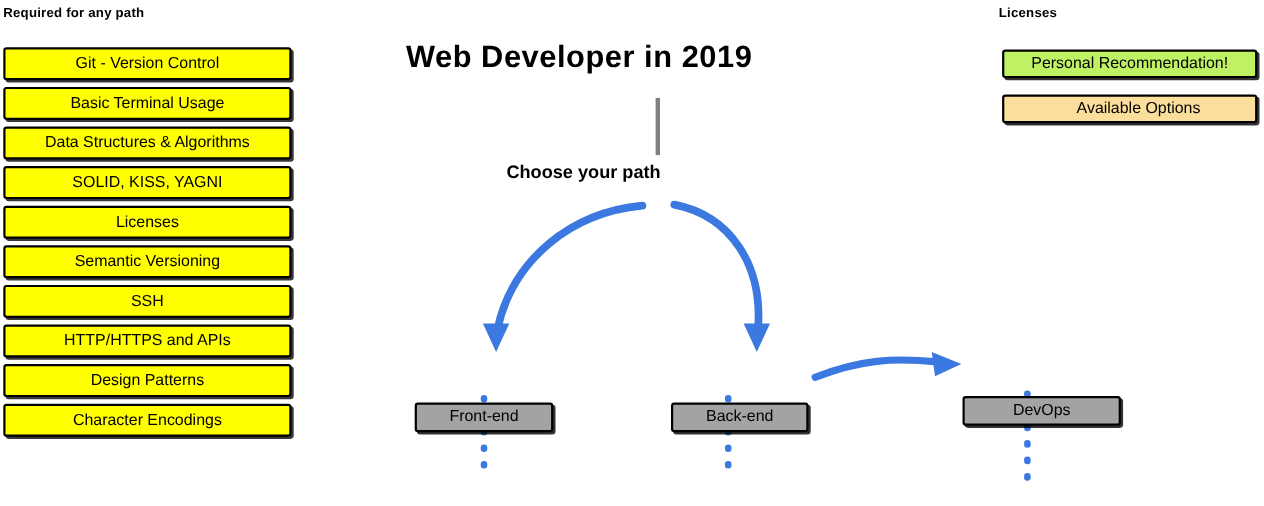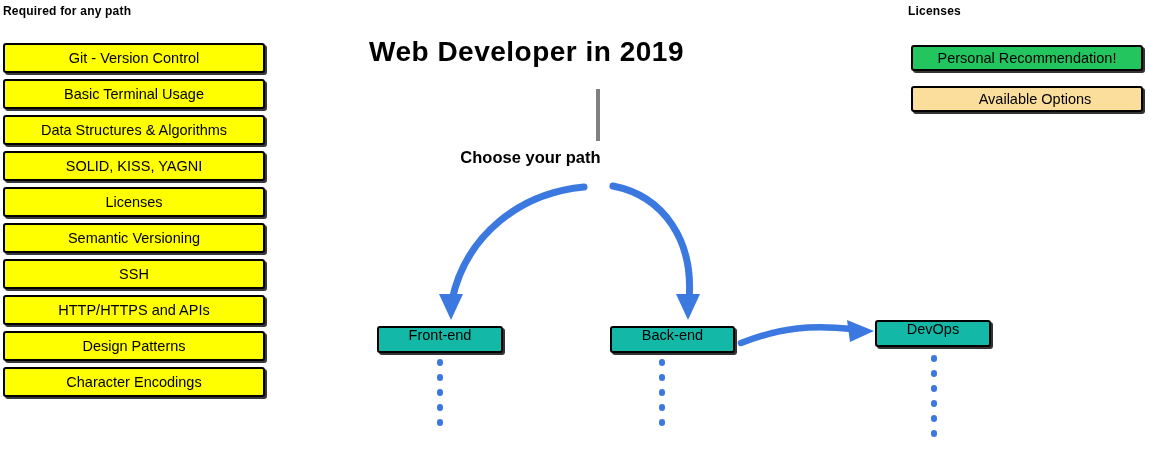--- a/index.html
+++ b/index.html
@@ -87,56 +87,58 @@
     font-weight: bold;
     color: #000;
     transform: translateX(-44px);
   }
 
   
   .path-box {
     position: absolute;
     box-sizing: border-box;
     height: 27px;
-    background: #14b8a6;
+    background: #a3a3a3;
     border: 2.5px solid #000000;
     border-radius: 3px;
     display: flex;
+    align-items: center;
     justify-content: center;
     box-shadow: 2px 2px 0 rgba(0,0,0,0.8);
+    margin-top: 40px;
   }
   .path-box span {
     font-size: 14.5px;
     line-height: 1;
     color: #000;
     white-space: nowrap;
   }
   #path-box-frontend { left: 377px; top: 326px; width: 126px; }
   #path-box-backend  { left: 610px; top: 326px; width: 125px; }
-  #path-box-devops   { left: 875px; top: 320px; width: 116px; }
+  #path-box-devops   { left: 875px; top: 320px; width: 144px; }
 
   
   .legend-box {
     position: absolute;
     box-sizing: border-box;
     height: 26px;
     border: 2.5px solid #000000;
     border-radius: 3px;
     display: flex;
     align-items: center;
     justify-content: center;
     box-shadow: 2px 2px 0 rgba(0,0,0,0.8);
   }
   .legend-box span {
     font-size: 14.5px;
     line-height: 1;
     color: #000;
     white-space: nowrap;
   }
-  #legend-box-0 { left: 911px; top: 45px;  width: 232px; background:#22c55e; }
+  #legend-box-0 { left: 911px; top: 45px;  width: 232px; background:#bef264; }
   #legend-box-1 { left: 911px; top: 86px;  width: 232px; background:#fcde9c;padding-left:16px; }
 
   
   #connector-layer {
     position: absolute;
     left: 0; top: 0;
     width: 1149px; height: 460px;
     pointer-events: none;
   }
 </style>

